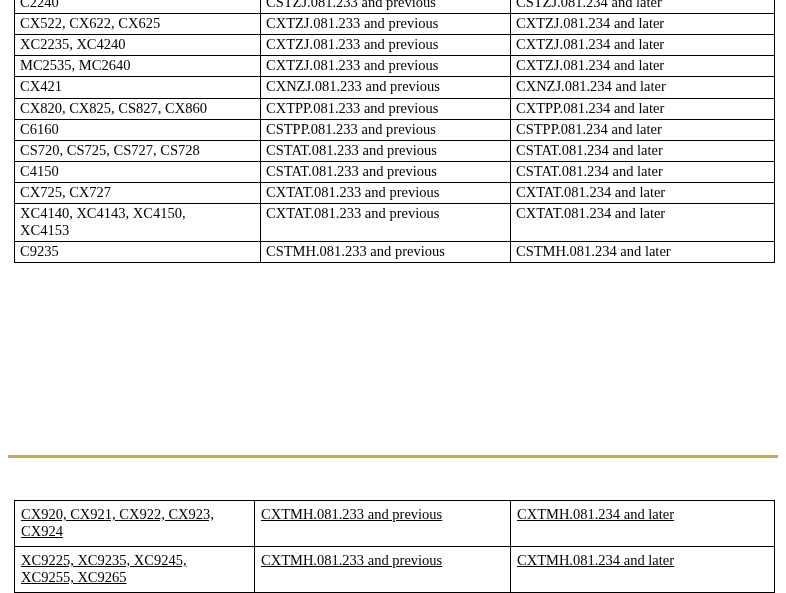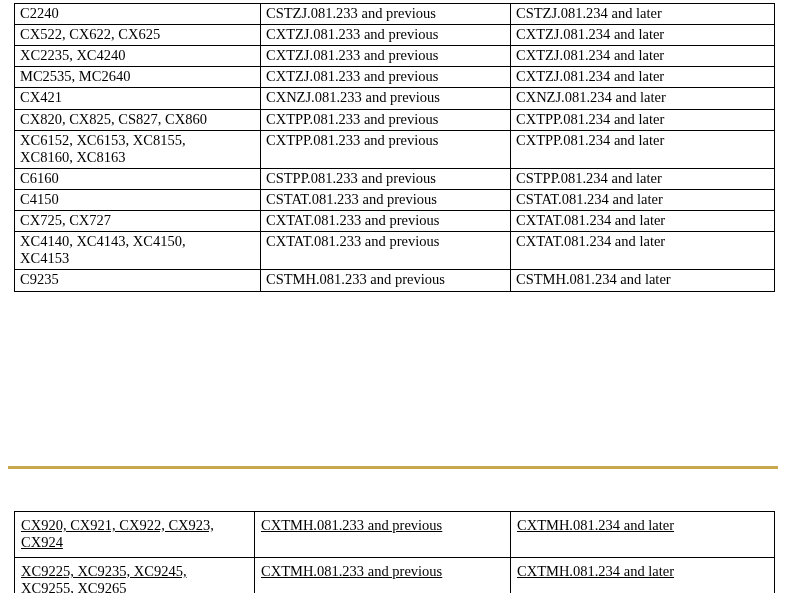--- a/index.html
+++ b/index.html
@@ -11,21 +11,21 @@
     height: 593px;
     background: #ffffff;
     font-family: "Liberation Serif", serif;
     color: #000000;
     overflow: hidden;
     position: relative;
   }
   .page {
     position: absolute;
     left: 0;
-    top: 11px;
+    top: 0;
     width: 786px;
     height: 523px;
   }
 
   
   table.doc-table {
     border-collapse: collapse;
     table-layout: fixed;
     font-family: "Liberation Serif", serif;
     font-size: 14.5px;
@@ -115,31 +115,28 @@
         <td><span>CX421</span></td>
         <td><span>CXNZJ.081.233 and previous</span></td>
         <td><span>CXNZJ.081.234 and later</span></td>
       </tr>
       <tr>
         <td><span>CX820, CX825, CS827, CX860</span></td>
         <td><span>CXTPP.081.233 and previous</span></td>
         <td><span>CXTPP.081.234 and later</span></td>
       </tr>
       <tr>
-        <td>
-          <span>XC6152, XC6153, XC8155,</span>
-          <span class="cell-line2">XC8160, XC8163</span>
-        </td>
-        <td><span>CXTPP.081.233 and previous</span></td>
-        <td><span>CXTPP.081.234 and later</span></td>
-      </tr>
-      <tr>
         <td><span>C6160</span></td>
         <td><span>CSTPP.081.233 and previous</span></td>
         <td><span>CSTPP.081.234 and later</span></td>
+      </tr>
+      <tr>
+        <td><span>CS720, CS725, CS727, CS728</span></td>
+        <td><span>CSTAT.081.233 and previous</span></td>
+        <td><span>CSTAT.081.234 and later</span></td>
       </tr>
       <tr>
         <td><span>C4150</span></td>
         <td><span>CSTAT.081.233 and previous</span></td>
         <td><span>CSTAT.081.234 and later</span></td>
       </tr>
       <tr>
         <td><span>CX725, CX727</span></td>
         <td><span>CXTAT.081.233 and previous</span></td>
         <td><span>CXTAT.081.234 and later</span></td>

